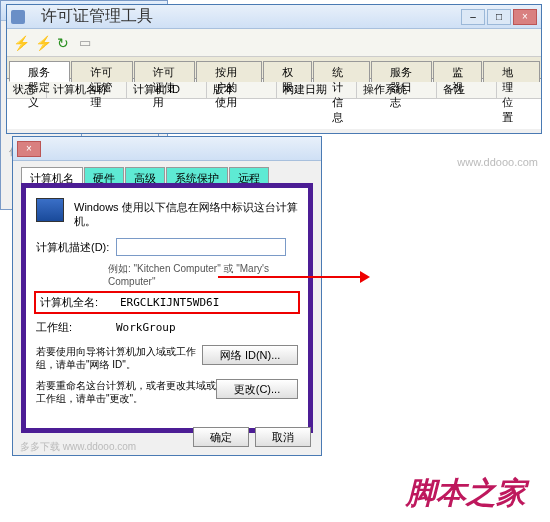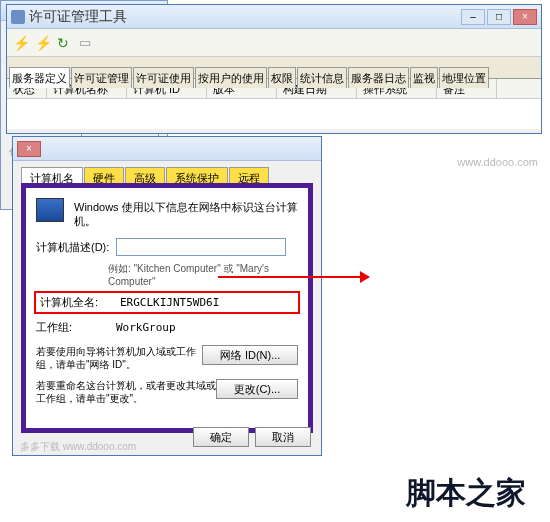--- a/index.html
+++ b/index.html
@@ -1,39 +1,39 @@
 <!DOCTYPE html>
 <html><head>
 <meta charset="utf-8">
 <style>
 *{box-sizing:border-box;margin:0;padding:0;font-family:"Microsoft YaHei","SimSun",sans-serif;font-size:11px}
 body{width:550px;height:522px;background:#fff;position:relative;overflow:hidden}
 .win{position:absolute;border:1px solid #4a7ab3;background:#f0f0f0}
 .titlebar{height:24px;background:linear-gradient(#e8f0fa,#cfe0f5);display:flex;align-items:center;padding:0 4px;border-bottom:1px solid #a8c0dd}
-.titlebar .ti{font-size:14px;color:#333;margin-left:4px;flex:1}
+.titlebar .ti{font-size:16px;color:#333;margin-left:16px;flex:1}
 .tbtns{display:flex;gap:2px}
 .tbtn{width:24px;height:16px;background:#dce8f6;border:1px solid #9bb8d8;text-align:center;line-height:13px;font-size:10px;cursor:pointer}
 .tbtn.cls{background:#d98080;border-color:#b55;color:#fff}
 .ticon{width:14px;height:14px;background:#6a8fc7;border-radius:2px}
 .menubar{height:20px;background:#ece9d8;display:flex;align-items:center;padding:0 6px;gap:12px;border-bottom:1px solid #ccc}
 .menubar span{color:#333}
 .toolbar{height:28px;background:#f5f5f0;display:flex;align-items:center;padding:0 6px;gap:6px;border-bottom:1px solid #ccc}
 .toolbar .ic{width:16px;height:16px}
 .plug{color:#d33;font-size:14px}
 .refresh{color:#2a9020;font-size:14px}
 .doc{color:#999;font-size:13px}
 .tabs{height:22px;display:flex;background:#ece9d8;border-bottom:1px solid #999;padding-left:2px}
-.tab{padding:3px 2px;border:1px solid #999;border-bottom:none;background:#ece9d8;margin-right:1px;font-size:11px;position:relative;top:10px}
+.tab{padding:3px 18px;border:1px solid #999;border-bottom:none;background:#ece9d8;margin-right:1px;font-size:11px;position:relative;top:4px}
 .tab.act{background:#fff;border-bottom:1px solid #fff}
 .thdr{display:flex;background:#f5f5f0;height:20px;border-bottom:1px solid #ccc}
 .thdr div{padding:3px 6px;border-right:1px solid #ccc;font-size:11px}
 .tbody{height:30px;background:#fff}
 .sysprop{left:12px;top:136px;width:310px;height:320px}
 .sptabs{height:22px;display:flex;padding:6px 8px 0;gap:0}
-.sptab{padding:3px 8px;border:1px solid #999;border-bottom:none;background:#fde047;margin-right:1px;font-size:11px}
+.sptab{padding:3px 8px;border:1px solid #999;border-bottom:none;background:#5eead4;margin-right:1px;font-size:11px}
 .sptab.act{background:#fff}
 .spbody{margin:0 8px 8px;border:5px solid #4c1d95;background:#fff;height:250px;padding:10px;position:relative}
 .monitor{width:28px;height:24px;background:linear-gradient(#3a6fc7,#1a4a9a);border:1px solid #333;position:absolute;left:10px;top:10px}
 .info{position:absolute;left:48px;top:12px;right:10px;font-size:11px;line-height:14px}
 .row{display:flex;margin-top:6px;align-items:center}
 .lbl{width:80px;font-size:11px}
 .val{font-size:11px;font-family:monospace}
 .inp{border:1px solid #7a9ac7;height:18px;padding:1px 3px;background:#fff}
 .redbox{border:2px solid #e00;padding:2px 4px;margin:4px -2px}
 .btn{height:20px;padding:0 10px;border:1px solid #888;background:linear-gradient(#fff,#e0e0e0);font-size:11px;min-width:56px}
@@ -43,21 +43,21 @@
 .connbody{padding:8px}
 .crow{display:flex;align-items:center;margin-bottom:6px}
 .clbl{width:74px;font-size:10px}
 .cinp{width:78px;height:18px;border:1px solid #7a9ac7;padding:1px 2px;font-size:10px;font-family:monospace}
 .cbtns{display:flex;gap:4px;justify-content:center;margin-top:10px}
 .cbtn{width:40px;height:20px;border:1px solid #888;background:linear-gradient(#fff,#e0e0e0);font-size:10px}
 .arrow{position:absolute;left:218px;top:276px;width:150px;height:2px;background:#e00;z-index:50}
 .arrow:after{content:"";position:absolute;right:-8px;top:-5px;border:6px solid transparent;border-left:10px solid #e00}
 .wm1{position:absolute;right:12px;top:156px;font-size:11px;color:#bbb;writing-mode:horizontal-tb}
 .wm2{position:absolute;left:20px;bottom:68px;font-size:10px;color:#bbb}
-.brand{position:absolute;right:24px;bottom:8px;font-size:30px;color:#0f172a;font-family:"STKaiti","KaiTi",serif;font-weight:bold}
+.brand{position:absolute;right:24px;bottom:8px;font-size:30px;font-style:italic;color:#be185d;font-family:"STKaiti","KaiTi",serif;font-weight:bold}
 hr.sep{border:none;border-top:1px solid #ccc;margin:8px 0}
 .chk{width:12px;height:12px;border:1px solid #888;background:#fff;display:inline-block;margin-right:4px;vertical-align:middle}
 </style>
 </head>
 <body>
 
 <div class="win main" style="left:6px;top:4px;width:536px;height:130px">
   <div class="titlebar">
     <span class="ticon"></span>
     <span class="ti">许可证管理工具</span>

